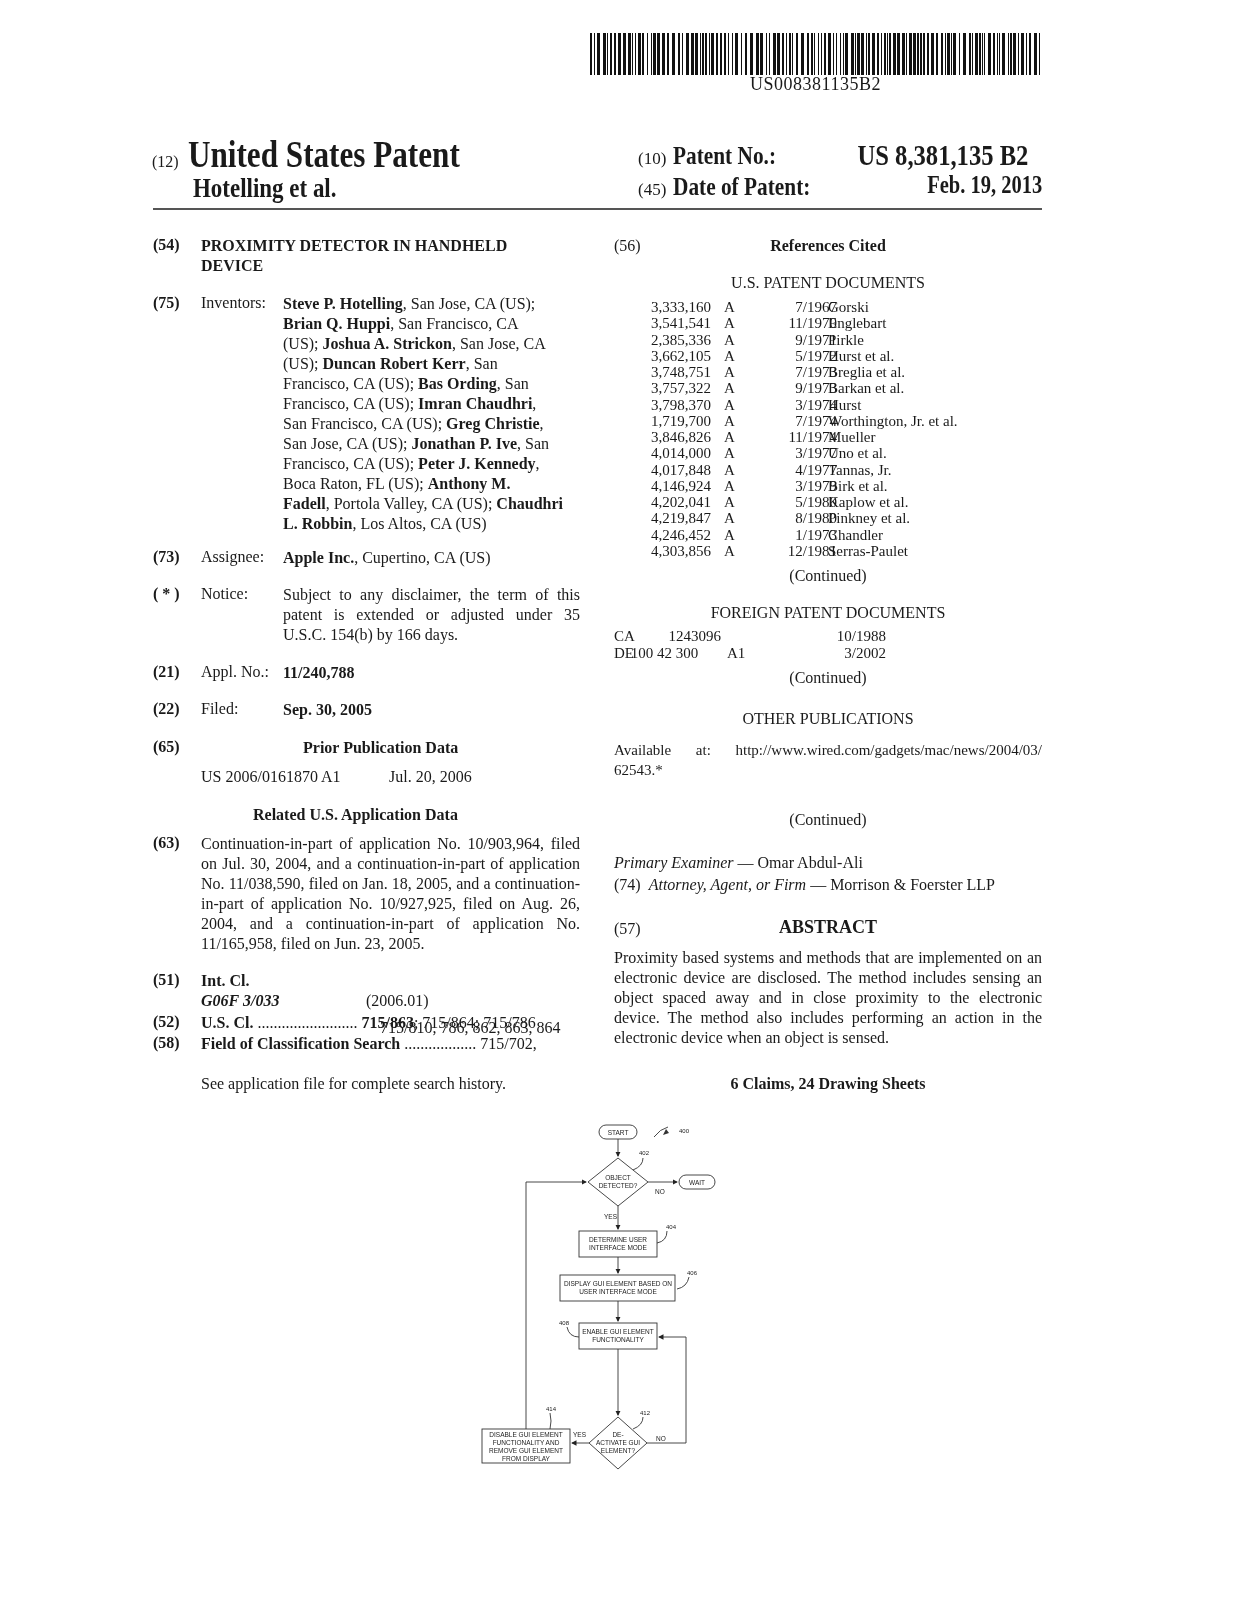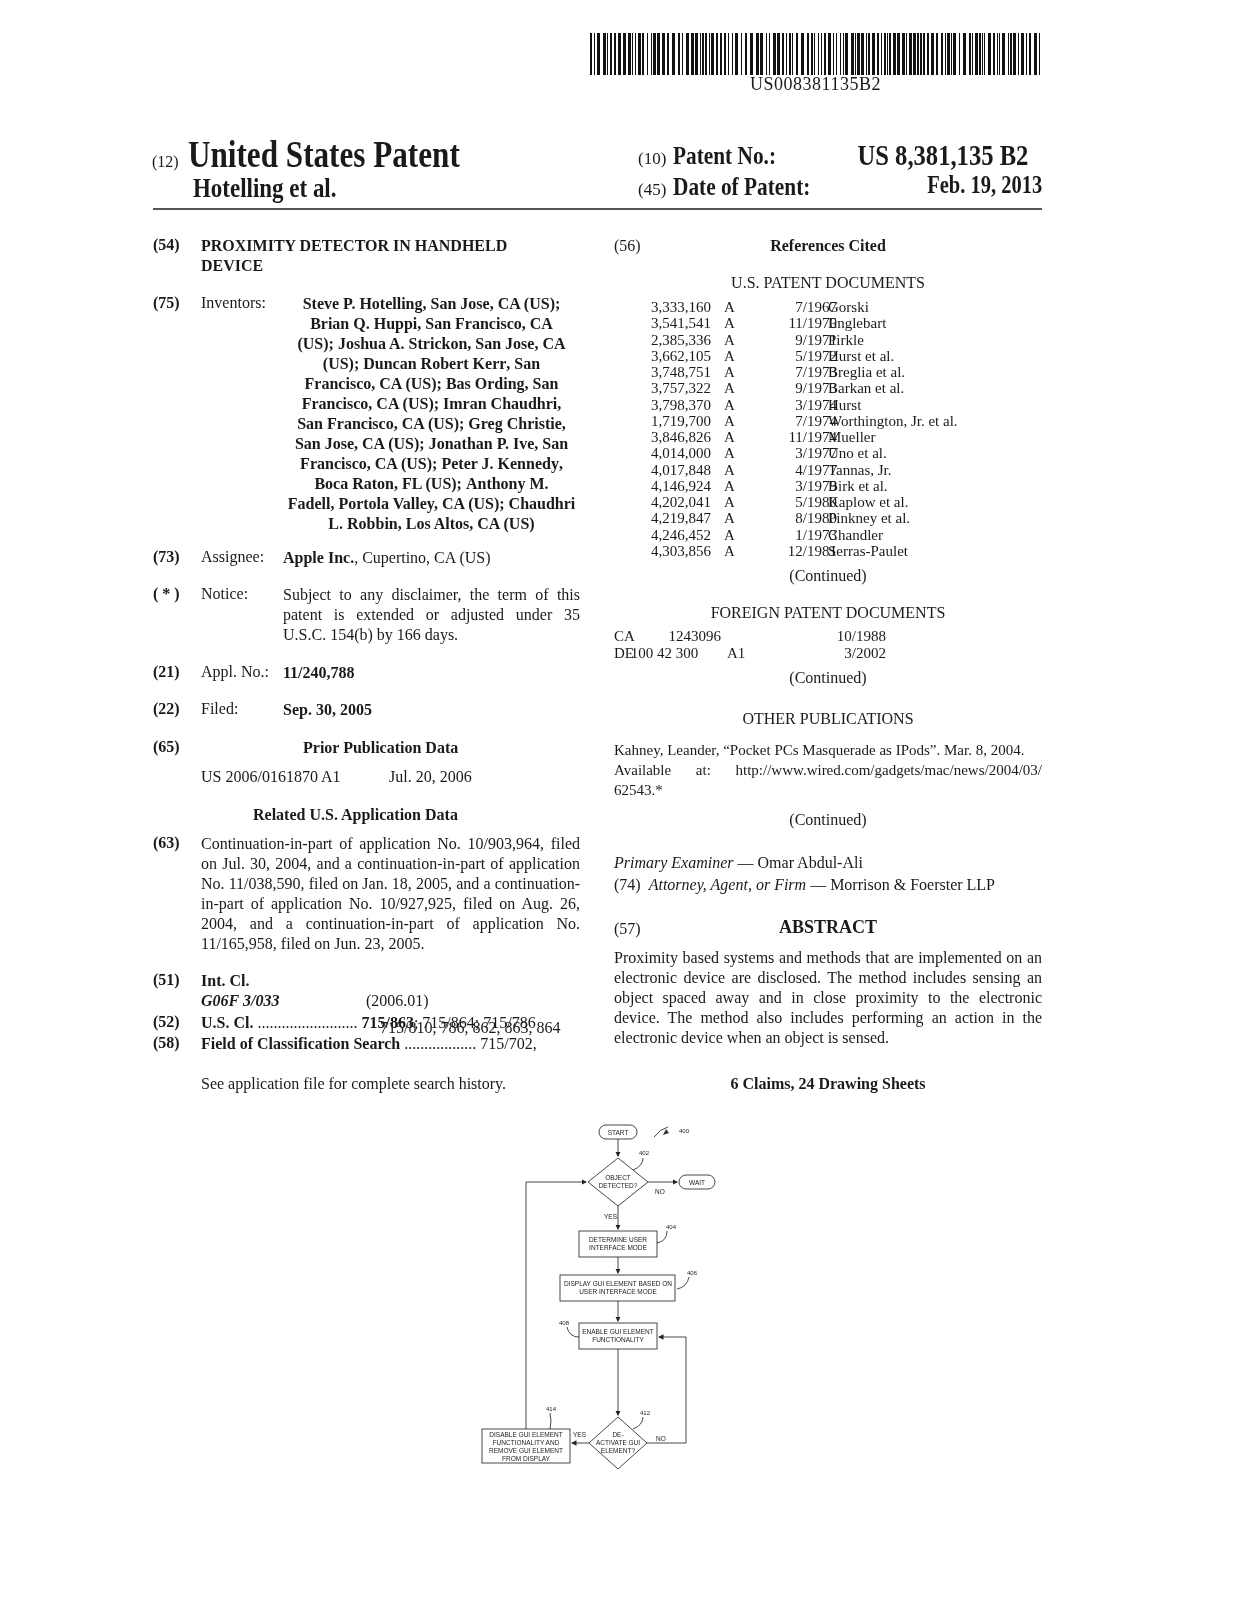--- a/index.html
+++ b/index.html
@@ -186,21 +186,21 @@
 <div id="hdr-rule" class="abs"></div>
 
 <div class="code" style="top:236px">(54)</div>
 <div class="abs bold f16" style="left:201px; top:236px;">
   <div>PROXIMITY DETECTOR IN HANDHELD</div>
   <div>DEVICE</div>
 </div>
 
 <div class="code" style="top:294px">(75)</div>
 <div class="lbl" style="top:294px">Inventors:</div>
-<div class="val" id="inventors" style="top:294px; text-align:center; white-space:nowrap;font-weight:bold;">
+<div class="val" id="inventors" style="top:294px; text-align:left; white-space:nowrap;">
     <div><b>Steve P. Hotelling</b><span>, San Jose, CA (US);</span></div>
     <div><b>Brian Q. Huppi</b><span>, San Francisco, CA</span></div>
     <div><span>(US); </span><b>Joshua A. Strickon</b><span>, San Jose, CA</span></div>
     <div><span>(US); </span><b>Duncan Robert Kerr</b><span>, San</span></div>
     <div><span>Francisco, CA (US); </span><b>Bas Ording</b><span>, San</span></div>
     <div><span>Francisco, CA (US); </span><b>Imran Chaudhri</b><span>,</span></div>
     <div><span>San Francisco, CA (US); </span><b>Greg Christie</b><span>,</span></div>
     <div><span>San Jose, CA (US); </span><b>Jonathan P. Ive</b><span>, San</span></div>
     <div><span>Francisco, CA (US); </span><b>Peter J. Kennedy</b><span>,</span></div>
     <div><span>Boca Raton, FL (US); </span><b>Anthony M.</b></div>
@@ -361,21 +361,20 @@
       <span style="left: 0px;">DE</span>
       <span style="left: 6px; width: 89px; text-align: center;">100 42 300</span>
       <span style="left: 113px;">A1</span>
       <span style="left: 167px; width: 105px; text-align: right;">3/2002</span>
     </div>
   </div>
 <div class="center-h f16" style="left:614px; width:428px; top:668px;">(Continued)</div>
 
 <div class="center-h f16" style="left:614px; width:428px; top:709px;">OTHER PUBLICATIONS</div>
 <div class="abs" style="left:614px; top:740px; width:428px; font-size:15px; line-height:20px;">
-  <div style="white-space:nowrap">Kahney, Leander, “Pocket PCs Masquerade as IPods”. Mar. 8, 2004.</div>
   <div style="display:flex; justify-content:space-between; white-space:nowrap;">
     <span>Available</span>
     <span>at:</span>
     <span>http://www.wired.com/gadgets/mac/news/2004/03/</span>
   </div>
   <div>62543.*</div>
 </div>
 <div class="center-h f16" style="left:614px; width:428px; top:810px;">(Continued)</div>
 
 <div class="abs f16" style="left:614px; top:853px; white-space:nowrap;"><i>Primary Examiner</i><span> — </span><span>Omar Abdul-Ali</span></div>

